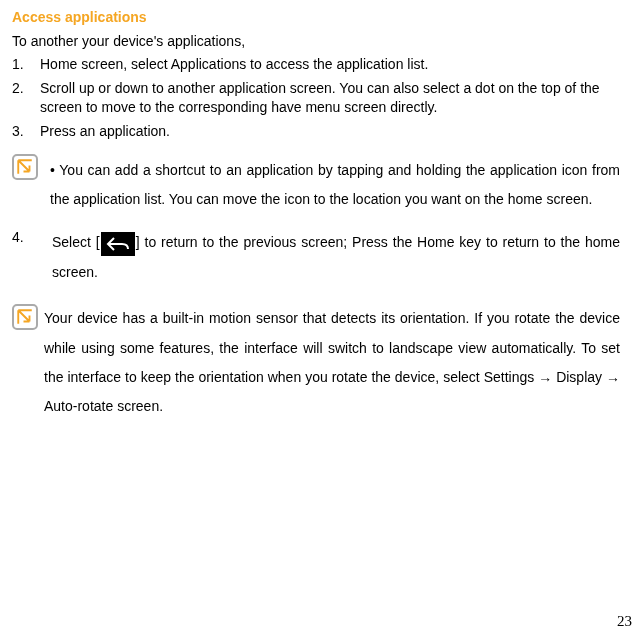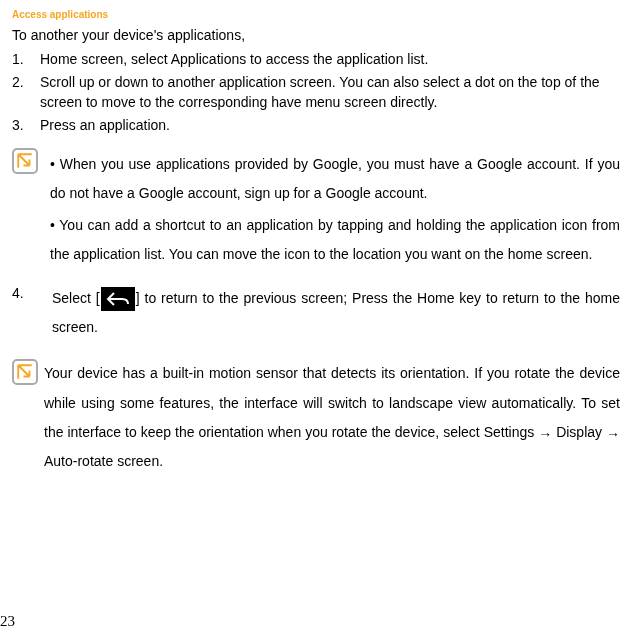--- a/index.html
+++ b/index.html
@@ -1,35 +1,35 @@
 <!DOCTYPE html>
 <html><head>
 <meta charset="utf-8">
 <style>
 *{box-sizing:border-box;margin:0;padding:0}
 body{font-family:Arial,Helvetica,sans-serif;font-size:14px;line-height:1.4;width:632px;height:636px;padding:8px 12px 4px 12px;position:relative;color:#000}
-.heading{color:#f5a623;font-weight:bold;font-size:10px;margin-bottom:4px}
+.heading{color:#f5a623;font-weight:bold;font-size:14px;margin-bottom:4px}
 .intro{margin-bottom:4px}
 .num-list{list-style:none;padding-left:0}
 .num-list li{display:flex;margin-bottom:4px}
 .num-list .n{width:28px;flex-shrink:0}
 .num-list .t{flex:1}
 .note{display:flex;margin-top:12px;margin-bottom:8px}
 .note-icon{width:26px;height:26px;border:2px solid #aaa;border-radius:5px;display:flex;align-items:center;justify-content:center;flex-shrink:0;margin-right:6px}
 .note-icon svg{width:18px;height:18px}
 .note-body{flex:1;text-align:justify;line-height:2.1}
 .note-body .bullet{padding-left:6px;display:block;margin-top:2px}
 .li4{margin-top:14px;display:flex;text-align:justify;line-height:2.1}
 .li4 .n{width:40px;flex-shrink:0;line-height:1.4}
 .li4 .t{flex:1}
 .back-key{display:inline-block;width:34px;height:24px;background:#000;vertical-align:middle;position:relative;margin:0 1px}
 .back-key svg{position:absolute;top:3px;left:5px;width:24px;height:18px}
 .note2{display:flex;margin-top:17px}
 .note2 .note-body{line-height:2.1}
-.page-num{position:absolute;bottom:4px;left:0;right:0;text-align:left;font-family:'Times New Roman',serif;font-size:15px}
+.page-num{position:absolute;bottom:4px;left:0;right:0;text-align:right;font-family:'Times New Roman',serif;font-size:15px}
 </style>
 </head>
 <body>
 
 <div class="heading">Access applications</div>
 <div class="intro">To another your device's applications,</div>
 
 <ol class="num-list">
   <li>
     <span class="n">1.</span>
@@ -45,21 +45,20 @@
   </li>
 </ol>
 
 <div class="note">
   <div class="note-icon">
     <svg viewBox="0 0 24 24">
         <path fill="none" stroke="#f5a623" stroke-width="2.5" d="M3 3 L21 3 M3 3 L3 21 M3 3 L18 18 M18 18 L18 10 M18 18 L10 18"></path>
       </svg>
   </div>
   <div class="note-body">
-    <span class="bullet">• When you use applications provided by Google, you must have a Google account. If you do not have a Google account, sign up for a Google account.</span>
     <span class="bullet">• You can add a shortcut to an application by tapping and holding the application icon from the application list. You can move the icon to the location you want on the home screen.</span>
   </div>
 </div>
 
 <div class="li4">
   <span class="n">4.</span>
   <span class="t">
     <span>Select [</span><span class="back-key"><svg viewBox="0 0 24 18">
           <path fill="none" stroke="#fff" stroke-width="2" d="M8 3 L2 9 L8 15 M2 9 L16 9 Q22 9 22 14"></path>
         </svg></span><span>] to return to the previous screen; Press the Home key to return to the home screen.</span>

